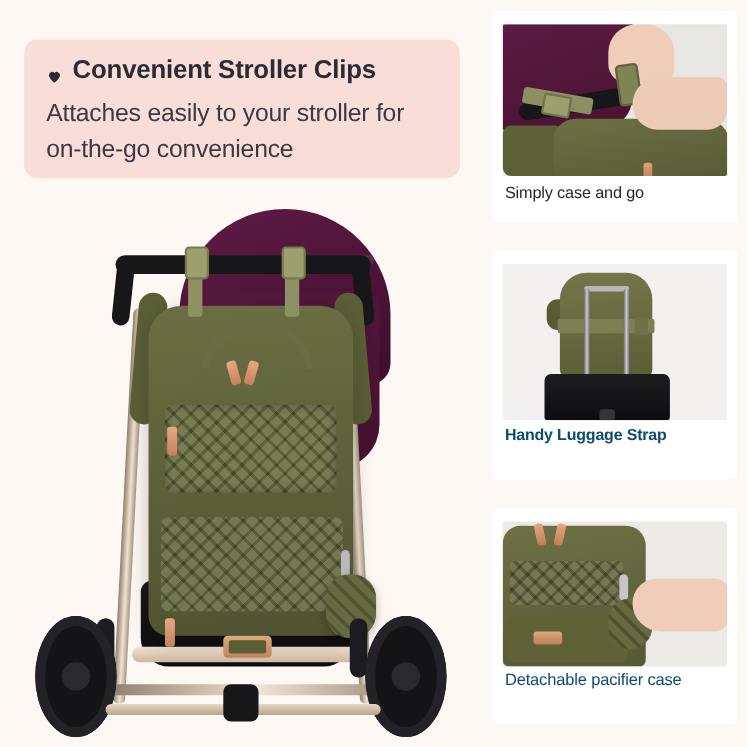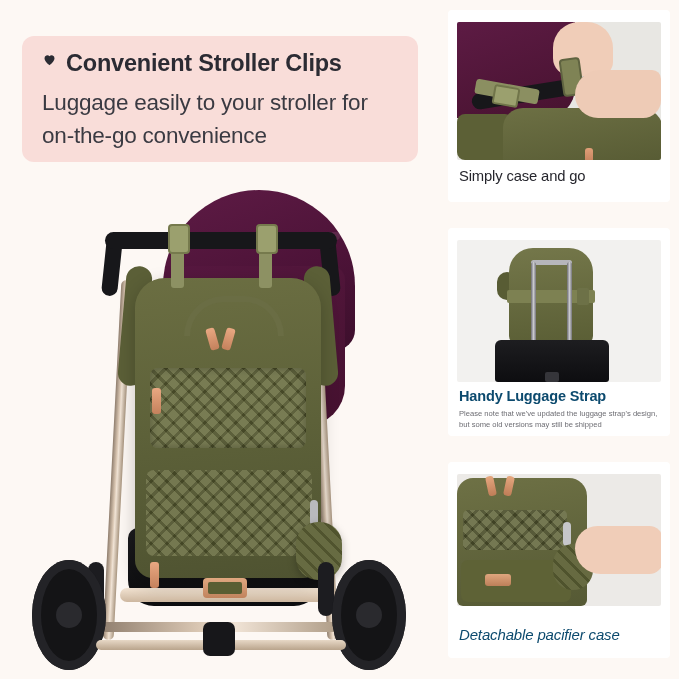--- a/index.html
+++ b/index.html
@@ -27,21 +27,21 @@
     top: 36px;
     width: 396px;
     height: 126px;
     background: #f9ddd9;
     border-radius: 12px;
     box-sizing: border-box;
     padding: 14px 22px 10px 20px;
   }
   .banner-title-row {
     display: flex;
-    align-items: flex-start;
+    align-items: flex-end;
     gap: 9px;
   }
   .heart-icon {
     width: 15px;
     height: 15px;
     flex: 0 0 auto;
     display: block;
     margin-top: 2px;
   }
   .banner-title {
@@ -358,21 +358,21 @@
     left: 11px;
     right: 8px;
     font-size: 14.5px;
     font-weight: bold;
     color: #0c4a6e;
     letter-spacing: -0.15px;
     line-height: 17px;
   }
   .card-1 .card-caption { top: 158px; font-size: 14.8px; font-weight: normal; color: #26262d; }
   .card-2 .card-caption { top: 160px; }
-  .card-3 .card-caption { top: 164px; font-weight: normal; font-size: 15px; font-style: italic; }
+  .card-3 .card-caption { top: 148px; font-weight: normal; font-size: 15px; }
 
   .card-note {
     position: absolute;
     left: 11px;
     right: 7px;
     top: 181px;
     font-size: 7.6px;
     line-height: 10.5px;
     color: #6d6d73;
   }
@@ -506,21 +506,21 @@
 
 <div class="stage">
 
   <div class="banner">
     <div class="banner-title-row">
       <svg class="heart-icon" viewBox="0 0 24 24">
         <path d="M12 21s-8-5.2-8-11a4.6 4.6 0 0 1 8-3.1A4.6 4.6 0 0 1 20 10c0 5.8-8 11-8 11z" fill="#2b2b33"></path>
       </svg>
       <div class="banner-title">Convenient Stroller Clips</div>
     </div>
-    <div class="banner-sub">Luggage easily to your stroller for on-the-go convenience</div>
+    <div class="banner-sub">Attaches easily to your stroller for on-the-go convenience</div>
   </div>
 
   <div class="hero">
     <div class="hero-scene">
       <div class="canopy"></div>
       <div class="canopy-seat"></div>
       <div class="canopy-rib"></div>
 
       <div class="frame-tube tube-left"></div>
       <div class="frame-tube tube-right"></div>
@@ -587,21 +587,20 @@
       <div class="p2-pack"></div>
       <div class="p2-strap"></div>
       <div class="p2-strap-buckle"></div>
       <div class="p2-tube-top"></div>
       <div class="p2-tube-l"></div>
       <div class="p2-tube-r"></div>
       <div class="p2-suitcase"></div>
       <div class="p2-sc-latch"></div>
     </div>
     <div class="card-caption">Handy Luggage Strap</div>
-    <div class="card-note">Please note that we've updated the luggage strap's design, but some old versions may still be shipped</div>
   </div>
 
   <div class="card card-3">
     <div class="card-photo">
       <div class="p3-pack"></div>
       <div class="p3-pull-l"></div>
       <div class="p3-pull-r"></div>
       <div class="p3-weave"></div>
       <div class="p3-pocket"></div>
       <div class="p3-logo"></div>

